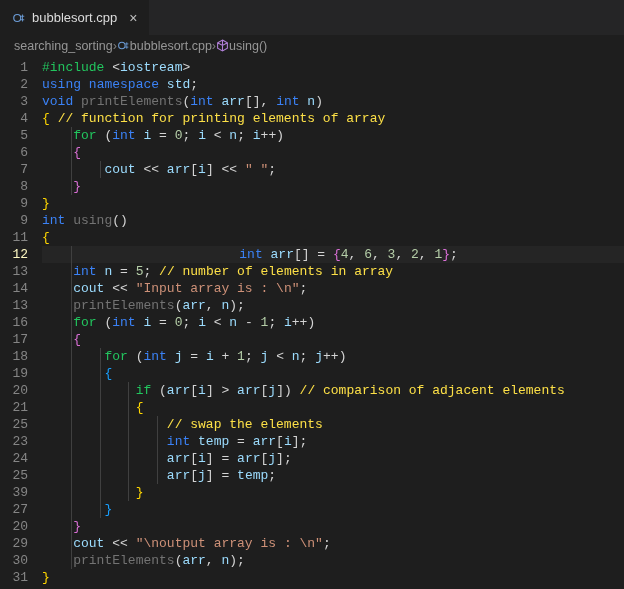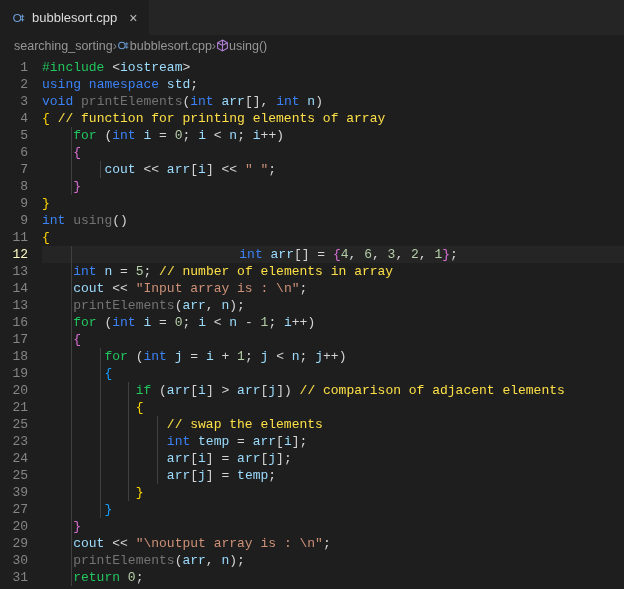--- a/index.html
+++ b/index.html
@@ -198,16 +198,15 @@
       <div class="line"><span>            </span><span class="indent-guide" style="left: 28.8px;"></span><span class="indent-guide" style="left: 57.6px;"></span><span class="indent-guide" style="left: 86.4px;"></span><span class="tk-brak">{</span></div>
       <div class="line"><span>                </span><span class="indent-guide" style="left: 28.8px;"></span><span class="indent-guide" style="left: 57.6px;"></span><span class="indent-guide" style="left: 86.4px;"></span><span class="indent-guide" style="left: 115.2px;"></span><span class="tk-cmt">// swap the elements</span></div>
       <div class="line"><span>                </span><span class="indent-guide" style="left: 28.8px;"></span><span class="indent-guide" style="left: 57.6px;"></span><span class="indent-guide" style="left: 86.4px;"></span><span class="indent-guide" style="left: 115.2px;"></span><span class="tk-kw">int</span><span class="tk-op"> </span><span class="tk-id">temp</span><span class="tk-op"> = </span><span class="tk-id">arr</span><span class="tk-punc">[</span><span class="tk-id">i</span><span class="tk-punc">]</span><span class="tk-punc">;</span></div>
       <div class="line"><span>                </span><span class="indent-guide" style="left: 28.8px;"></span><span class="indent-guide" style="left: 57.6px;"></span><span class="indent-guide" style="left: 86.4px;"></span><span class="indent-guide" style="left: 115.2px;"></span><span class="tk-id">arr</span><span class="tk-punc">[</span><span class="tk-id">i</span><span class="tk-punc">]</span><span class="tk-op"> = </span><span class="tk-id">arr</span><span class="tk-punc">[</span><span class="tk-id">j</span><span class="tk-punc">]</span><span class="tk-punc">;</span></div>
       <div class="line"><span>                </span><span class="indent-guide" style="left: 28.8px;"></span><span class="indent-guide" style="left: 57.6px;"></span><span class="indent-guide" style="left: 86.4px;"></span><span class="indent-guide" style="left: 115.2px;"></span><span class="tk-id">arr</span><span class="tk-punc">[</span><span class="tk-id">j</span><span class="tk-punc">]</span><span class="tk-op"> = </span><span class="tk-id">temp</span><span class="tk-punc">;</span></div>
       <div class="line"><span>            </span><span class="indent-guide" style="left: 28.8px;"></span><span class="indent-guide" style="left: 57.6px;"></span><span class="indent-guide" style="left: 86.4px;"></span><span class="tk-brak">}</span></div>
       <div class="line"><span>        </span><span class="indent-guide" style="left: 28.8px;"></span><span class="indent-guide" style="left: 57.6px;"></span><span class="tk-brak3">}</span></div>
       <div class="line"><span>    </span><span class="indent-guide" style="left: 28.8px;"></span><span class="tk-brak2">}</span></div>
       <div class="line"><span>    </span><span class="indent-guide" style="left: 28.8px;"></span><span class="tk-id">cout</span><span class="tk-op"> &lt;&lt; </span><span class="tk-str">"\noutput array is : \n"</span><span class="tk-punc">;</span></div>
       <div class="line"><span>    </span><span class="indent-guide" style="left: 28.8px;"></span><span class="tk-func">printElements</span><span class="tk-punc">(</span><span class="tk-id">arr</span><span class="tk-punc">, </span><span class="tk-id">n</span><span class="tk-punc">)</span><span class="tk-punc">;</span></div>
-      <div class="line"><span>    </span><span class="indent-guide" style="left: 28.8px;"></span><span class="tk-pp">return</span><span class="tk-op"> </span><span class="tk-num">0</span><span class="tk-punc">;</span></div>
       <div class="line"><span class="tk-brak">}</span></div>
     </div>
 </div>
 
 </body></html>

